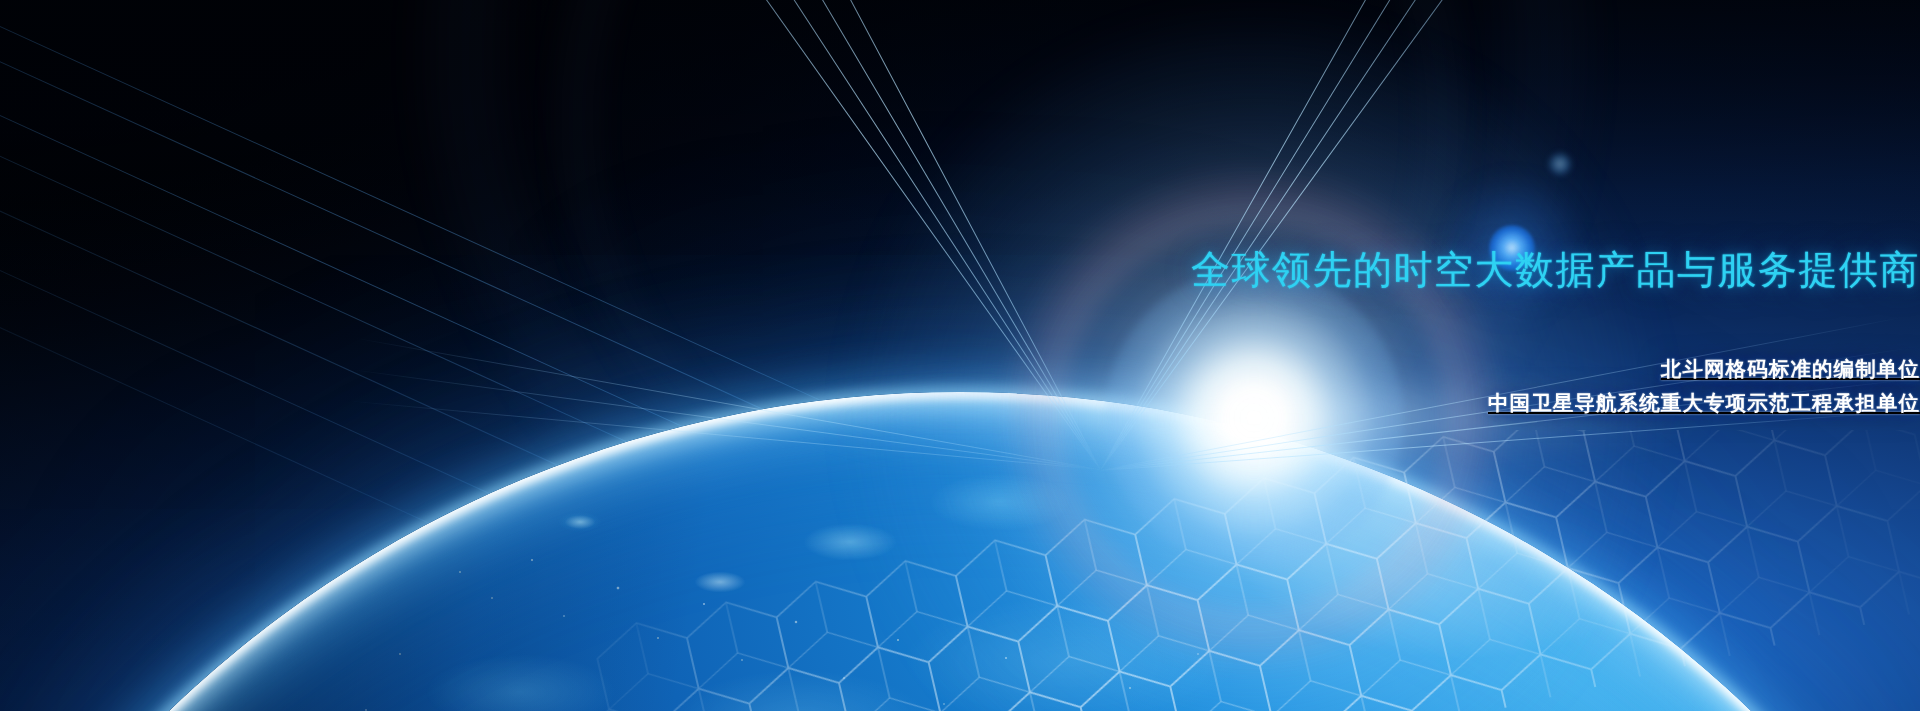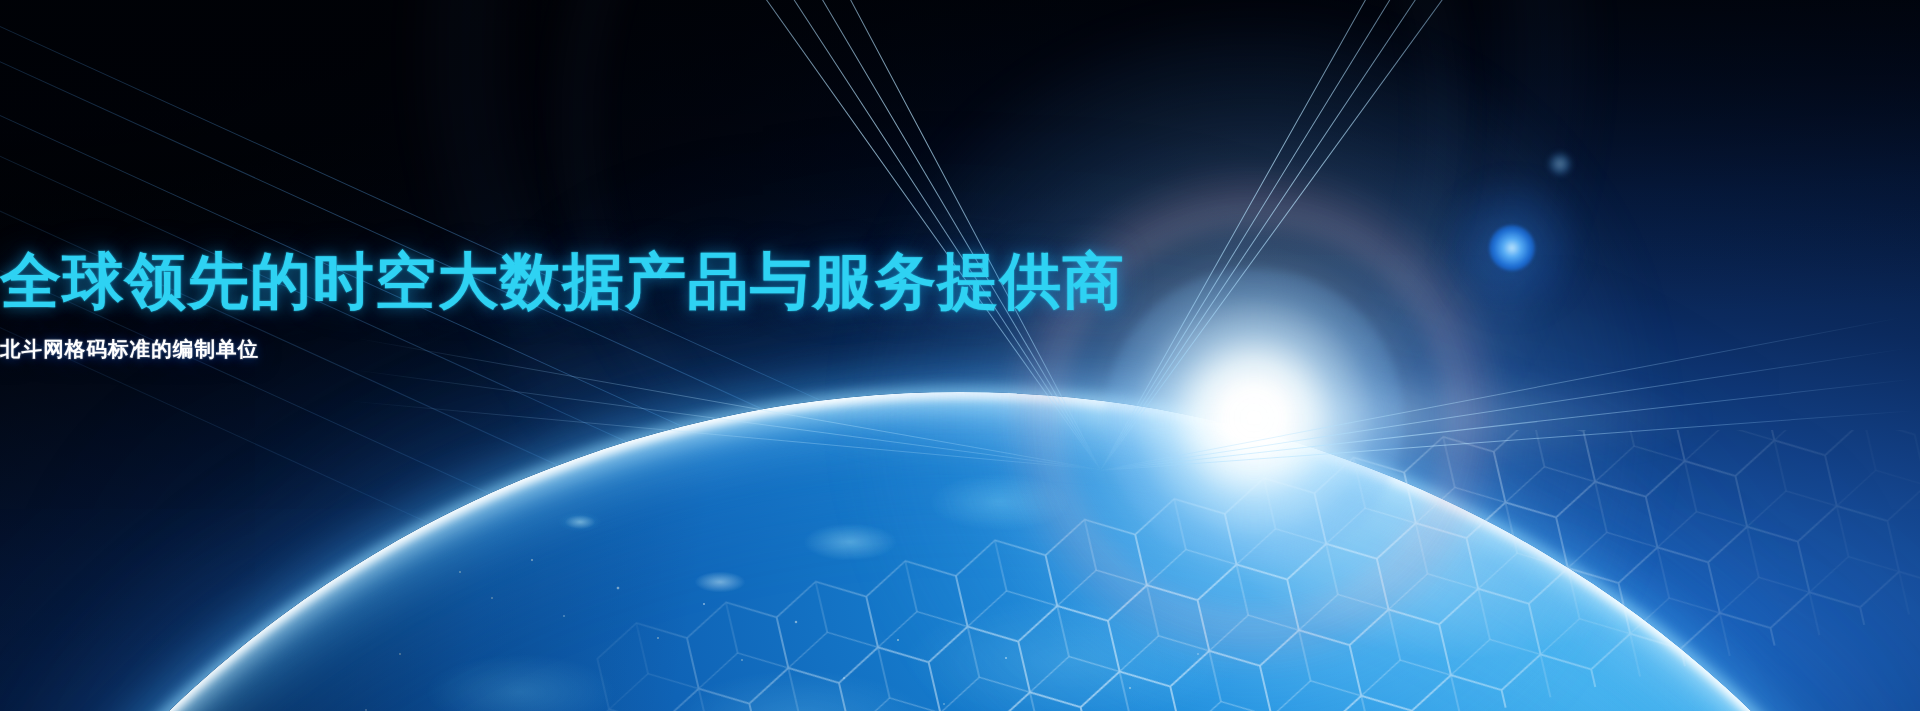--- a/index.html
+++ b/index.html
@@ -343,38 +343,39 @@
     top: 0;
     width: 100%;
     height: 100%;
     z-index: 40;
   }
   .headline {
     position: absolute;
     left: 0;
     right: 0;
     top: 249px;
-    text-align: left;
-    font-size: 61px;
+    text-align: right;
+    font-size: 39px;
     line-height: 1.08;
-    font-weight: bold;
+    font-weight: normal;
     letter-spacing: 1.5px;
     color: #2ed2f3;
     text-shadow:
       0 0 2px rgba(46,210,243,0.85),
       0 0 14px rgba(30,170,235,0.55),
       0 0 34px rgba(20,120,215,0.35);
     white-space: nowrap;
   }
   .sublines {
     position: absolute;
     left: 0;
     right: 0;
-    top: 332px;
-    text-align: left;
+    top: 352px;
+    text-align: right;
+    text-decoration: underline;
   }
   .subline {
     font-size: 20.5px;
     line-height: 34px;
     font-weight: bold;
     color: #ffffff;
     letter-spacing: 1.1px;
     text-shadow:
       0 0 2px rgba(255,255,255,0.55),
       0 1px 10px rgba(10,60,140,0.85),
@@ -539,16 +540,17 @@
 
   <div class="orb-glow"></div>
   <div class="orb-main"></div>
   <div class="orb-small"></div>
 
   <div class="content">
     <div class="headline">全球领先的时空大数据产品与服务提供商</div>
 
     <div class="sublines">
       <div class="subline">北斗网格码标准的编制单位</div>
+      <div class="subline">中国卫星导航系统重大专项示范工程承担单位</div>
     </div>
   </div>
 
 </div>
 
 </body></html>

